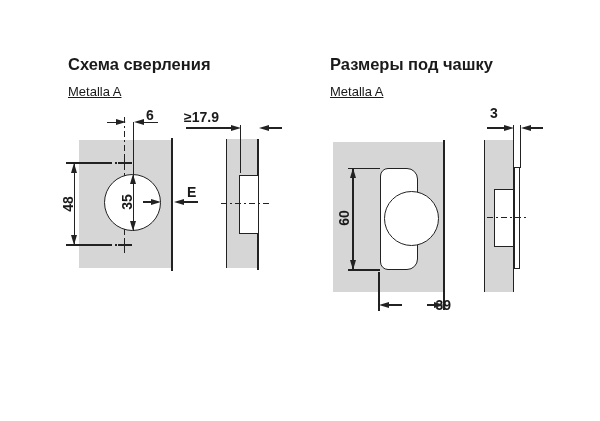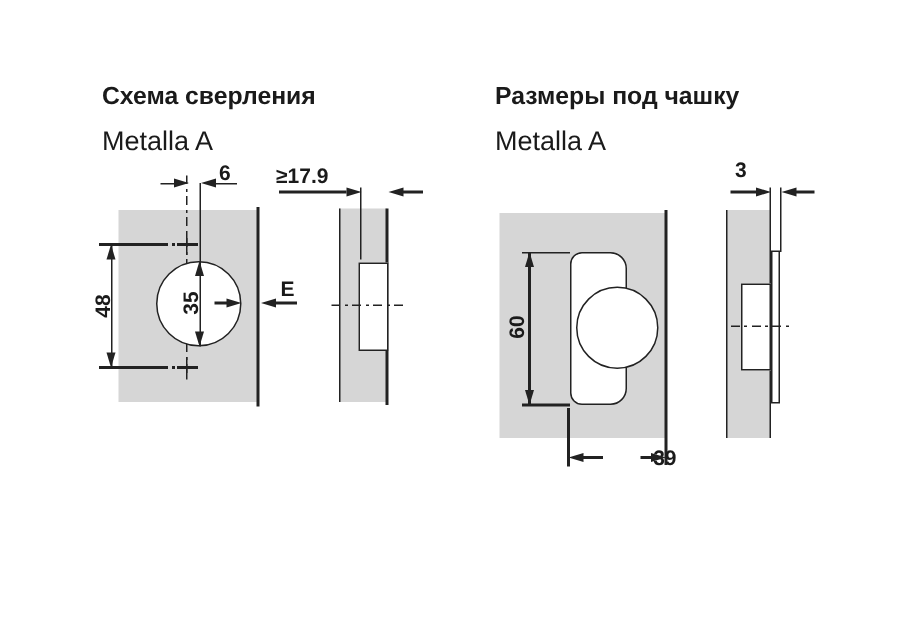--- a/index.html
+++ b/index.html
@@ -3,21 +3,21 @@
 <meta charset="utf-8">
 <style>
   html,body{margin:0;padding:0;background:#fff;}
   .stage{
     position:relative;width:600px;height:421px;background:#fff;overflow:hidden;
     font-family:"Liberation Sans", sans-serif;color:#1a1a1a;
     --panel:#d6d6d6;--line:#222222;
   }
   .abs{position:absolute;}
   .title{font-size:16.5px;font-weight:bold;white-space:nowrap;}
-  .subtitle{font-size:18px;white-space:nowrap;}
+  .subtitle{font-size:13px;white-space:nowrap;text-decoration:underline;}
   .panel{background:var(--panel);}
   .hl{height:1.4px;background:var(--line);}
   .vl{width:1.4px;background:var(--line);}
   .ddh{height:1.4px;background-image:repeating-linear-gradient(90deg,var(--line) 0 6px,rgba(0,0,0,0) 6px 9px,var(--line) 9px 11px,rgba(0,0,0,0) 11px 14px);}
   .ddv{width:1.4px;background-image:repeating-linear-gradient(180deg,var(--line) 0 6px,rgba(0,0,0,0) 6px 9px,var(--line) 9px 11px,rgba(0,0,0,0) 11px 14px);}
   .shape{background:#fff;border:1.5px solid var(--line);box-sizing:border-box;}
   .dim{font-size:14px;font-weight:bold;white-space:nowrap;}
   .vdim{display:flex;align-items:center;justify-content:center;transform:rotate(-90deg);}
   .arr{width:0;height:0;}
   .arr-r{border-top:3.5px solid transparent;border-bottom:3.5px solid transparent;border-left:10px solid var(--line);}

